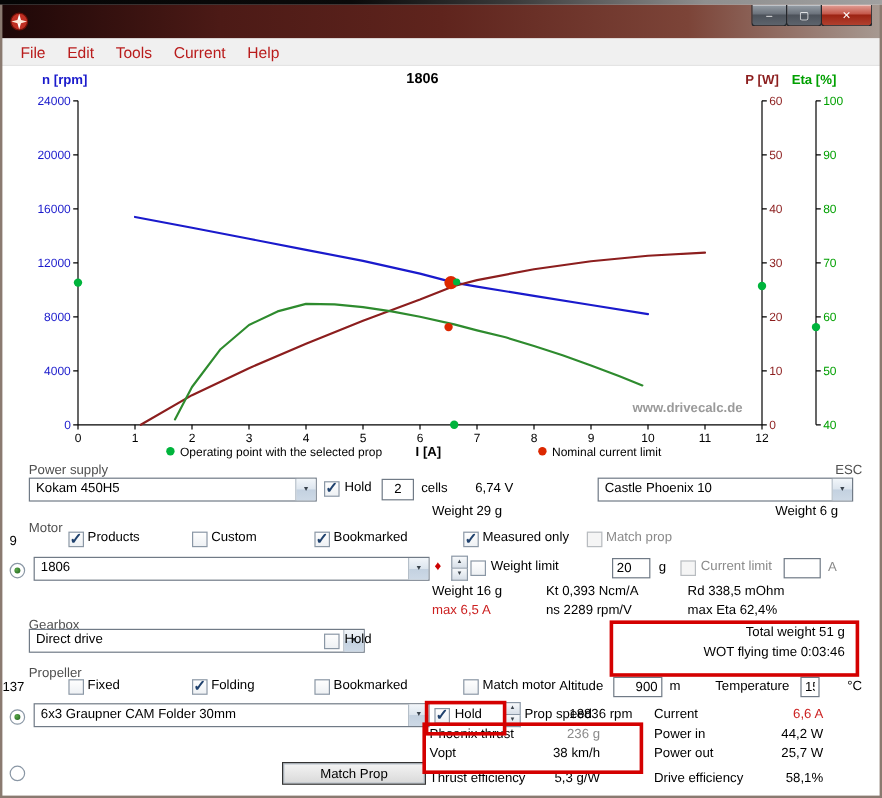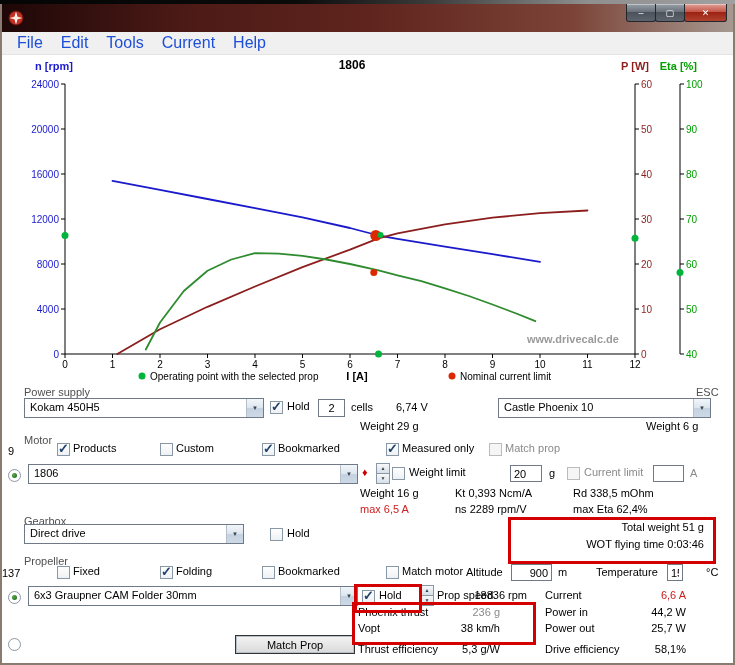--- a/index.html
+++ b/index.html
@@ -20,21 +20,21 @@
     background:linear-gradient(90deg,#1d0707 0%,#4c1a16 25%,#5f241d 50%,#7c4438 78%,#a79a92 100%)}
   .title-text{color:#fff;font-size:12px;margin-left:7px;text-shadow:0 1px 2px #000;white-space:nowrap}
   .win-btns{top:4px;right:8px;display:flex;z-index:10}
   .win-btn{width:28px;height:17px;margin-left:-1px;border:1px solid #23272c;border-top:none;
     border-radius:0 0 3px 3px;display:flex;align-items:center;justify-content:center;color:#fff;font-size:9px;
     background:linear-gradient(#98a0a8 0%,#6b727b 45%,#4c525a 50%,#5d646d 100%);
     box-shadow:inset 0 1px 0 rgba(255,255,255,.4)}
   .win-btn.close{width:41px;background:linear-gradient(#e2a198 0%,#c4574a 45%,#9c2313 50%,#b1412f 100%)}
   .menubar{left:0;top:32px;width:735px;height:23px;background:#f0f0f0;display:flex;align-items:center;
     padding-left:8px;box-sizing:border-box;border-bottom:1px solid #e4e4e4}
-  .menu-item{font-size:16px;padding:3px 9px;color:#1d4ed8;white-space:nowrap}
+  .menu-item{font-size:13px;padding:3px 9px;color:#b91c1c;white-space:nowrap}
   .frame{left:0;top:4px;width:735px;height:661px;border:2px solid #8a7a70;border-top:none;
     box-sizing:border-box;pointer-events:none;z-index:40}
 
   #chart-svg{left:0;top:55px}
 
   .combo{border:1px solid #707a86;background:#fff;display:flex;align-items:stretch;font-size:11px;box-sizing:border-box}
   .ctext{flex:1;padding:2px 5px;white-space:nowrap;overflow:hidden}
   .carrow{width:16px;border-left:1px solid #b5bfc9;color:#39434d;font-size:6px;
     display:flex;align-items:center;justify-content:center;
     background:linear-gradient(#f2f6fa 0%,#dce5ee 49%,#c3d1e0 50%,#cdd9e6 100%)}
@@ -240,21 +240,21 @@
 <span class="t11 gray abs" style="left:690px;top:467px">A</span>
 
 <span class="t11 abs" style="left:360px;top:487px">Weight 16 g</span>
 <span class="t11 abs" style="left:455px;top:487px">Kt 0,393 Ncm/A</span>
 <span class="t11 abs" style="left:573px;top:487px">Rd 338,5 mOhm</span>
 <span class="t11 red abs" style="left:360px;top:503px">max 6,5 A</span>
 <span class="t11 abs" style="left:455px;top:503px">ns 2289 rpm/V</span>
 <span class="t11 abs" style="left:573px;top:503px">max Eta 62,4%</span>
 
 <span class="t11 grp abs" style="left:24px;top:515px">Gearbox</span>
-<div class="combo abs" style="left:24px;top:524px;width:220px;height:20px">
+<div class="combo abs" style="left:24px;top:524px;width:280px;height:20px">
   <span class="ctext">Direct drive</span>
   <span class="carrow">▼</span>
 </div>
 <span class="cb abs" style="left:270px;top:528px"></span>
 <span class="t11 abs" style="left:287px;top:527px">Hold</span>
 
 <span class="t11 bold right abs" style="left:514px;top:521px;width:190px">Total weight 51 g</span>
 <span class="t11 bold right abs" style="left:514px;top:538px;width:190px">WOT flying time 0:03:46</span>
 <div class="redbox abs" style="left:508px;top:517px;width:202px;height:41px"></div>
 

